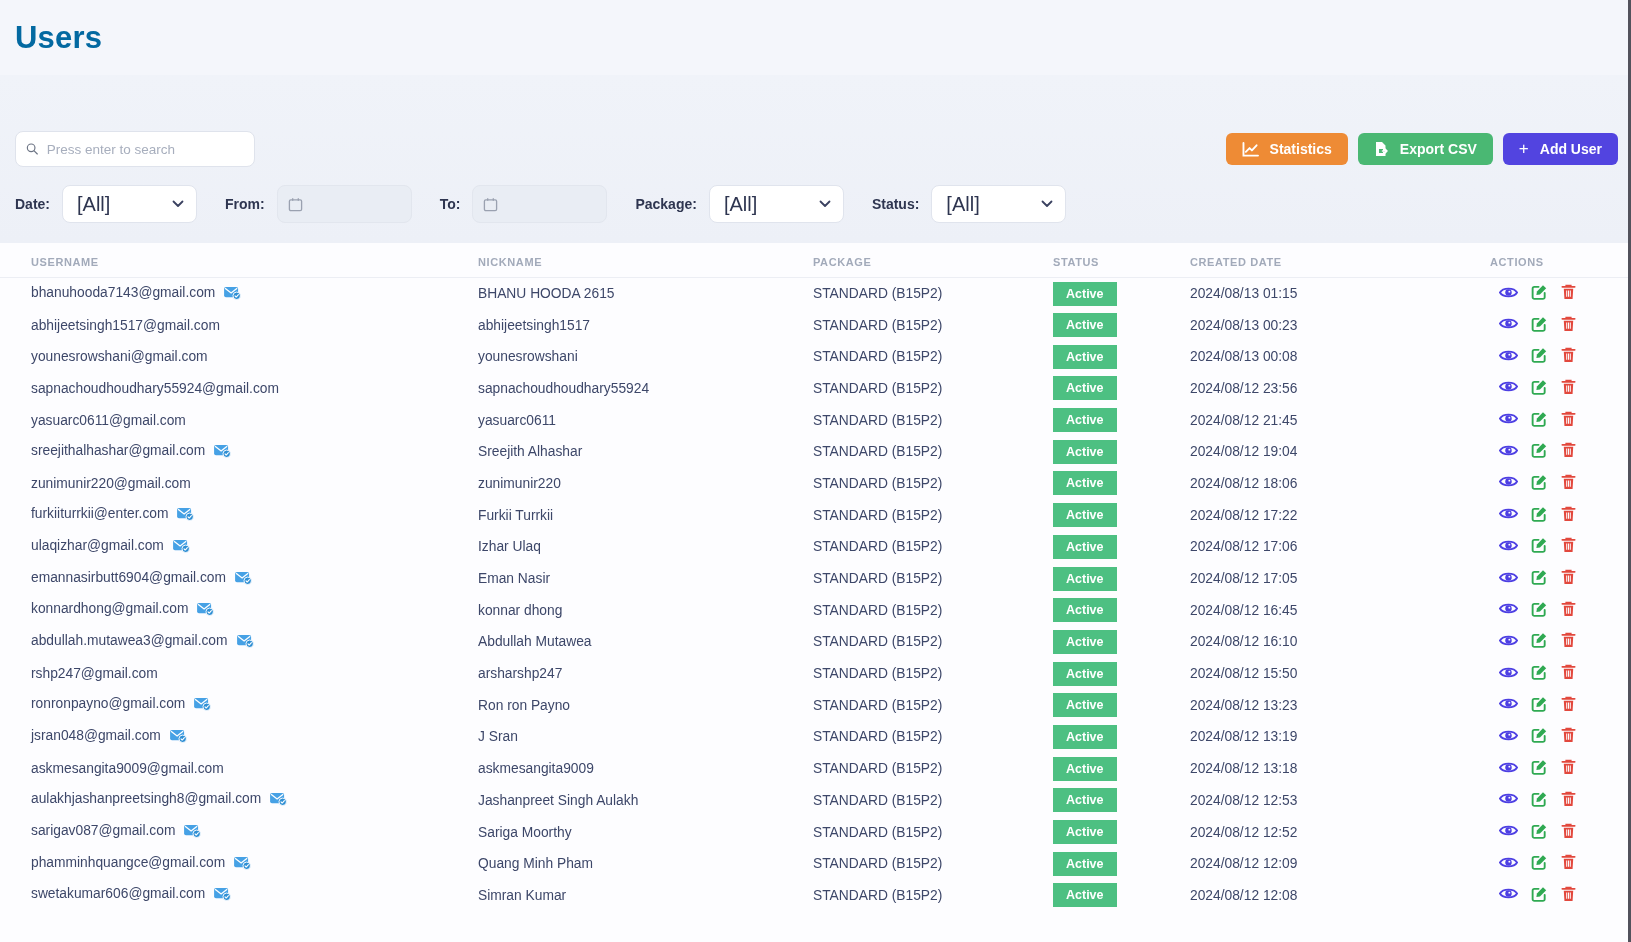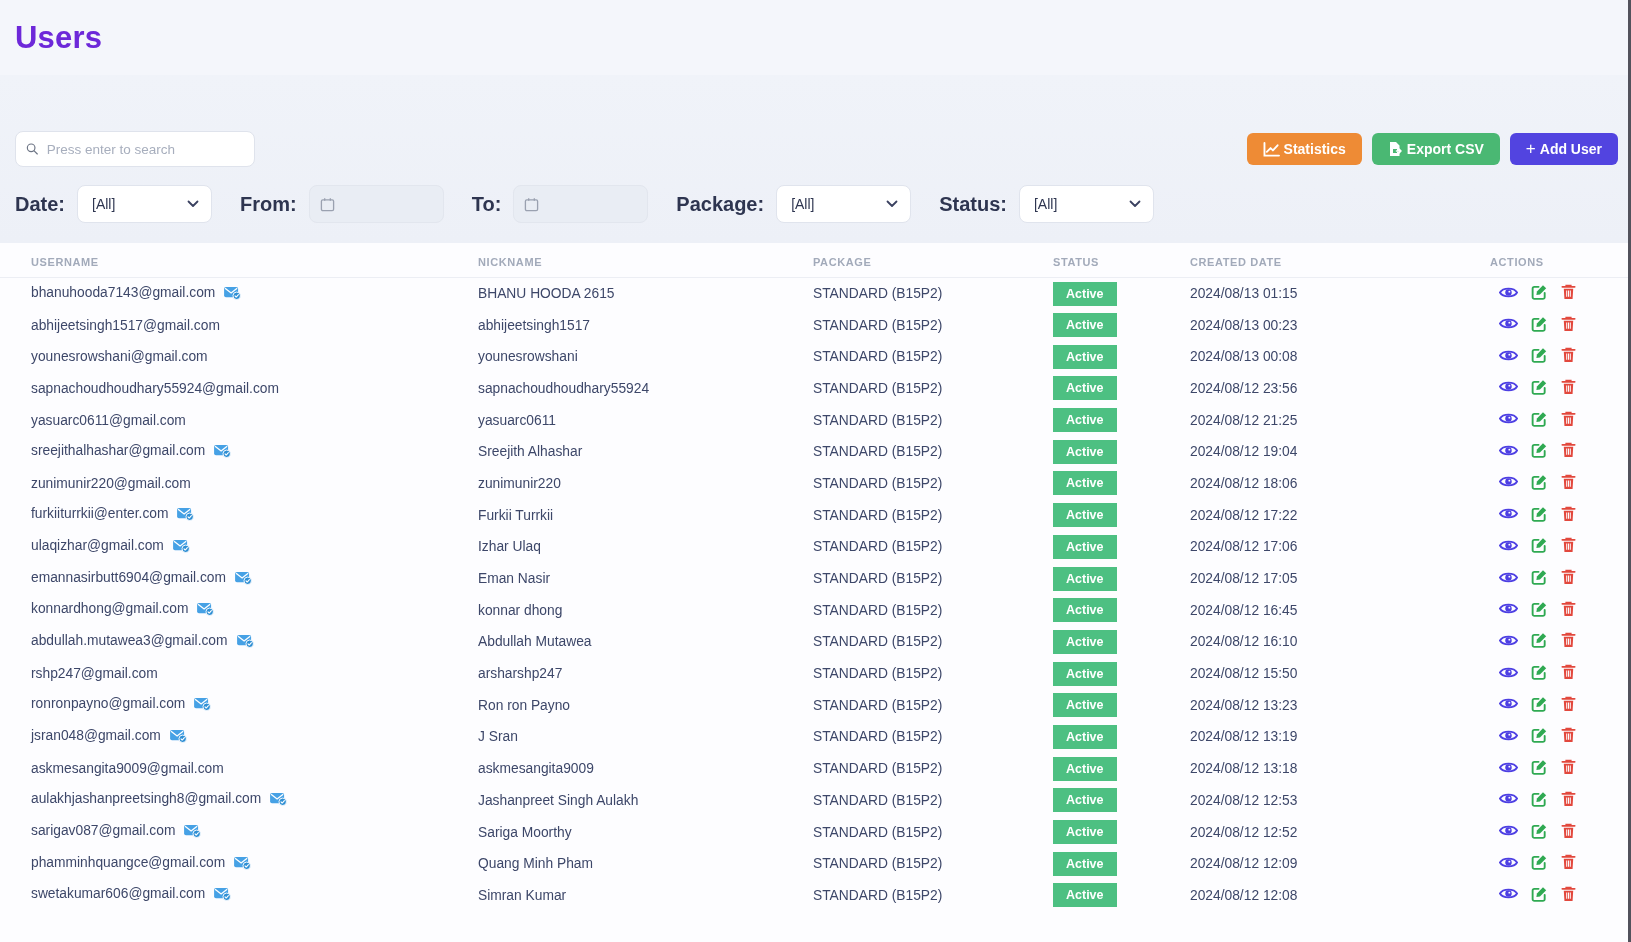--- a/index.html
+++ b/index.html
@@ -9,21 +9,21 @@
     background:#edf0f8;
     color:#3d4769;
     position:relative;
   }
   
   .app-header{
     height:75px; background:#f4f6fb;
     display:flex; align-items:center; justify-content:space-between;
     padding:0 11px 0 15px;
   }
-  .page-title{ font-size:31px; font-weight:bold; color:#6d28d9; letter-spacing:.2px; }
+  .page-title{ font-size:31px; font-weight:bold; color:#0369a1; letter-spacing:.2px; }
   .user-pill{
     background:#ffffff; border-radius:30px; height:58px; min-width:198px;
     display:flex; align-items:center; gap:13px; padding:0 10px 0 18px;
     box-shadow:0 1px 3px rgba(40,50,90,.05);
   }
   .test-mode-label{ font-size:16px; color:#2b3150; }
   .toggle{
     width:37px; height:19px; background:#d5dae4; border-radius:10px; position:relative; cursor:pointer;
   }
   .toggle .knob{
@@ -42,33 +42,33 @@
     display:flex; align-items:center; gap:8px; padding:0 10px;
   }
   .search-box input{
     border:none; outline:none; background:transparent; font-size:13.5px; color:#3d4769; width:100%;
     font-family:inherit;
   }
   .search-box input::placeholder{ color:#a7aebd; }
   .btn-group{ display:flex; gap:10px; }
   .btn{
     height:32px; border:none; border-radius:6px; color:#fff; font-size:14px; font-weight:bold;
-    display:flex; align-items:center; gap:4px; padding:16px 16px; cursor:pointer; font-family:inherit;
+    display:flex; align-items:center; gap:11px; padding:16px 16px; cursor:pointer; font-family:inherit;
   }
   .btn-statistics{ background:#ee8b35; }
   .btn-export{ background:#4ab873;justify-content:center; }
   .btn-adduser{ background:#5244e0; }
   .btn .plus{ font-size:17px; font-weight:normal; }
   
   .row2{ display:flex; align-items:center; margin-top:18px; padding-bottom:20px; }
-  .f-label{ font-size:20px; font-weight:bold; color:#2e3550; margin-right:12px; }
+  .f-label{ font-size:14px; font-weight:bold; color:#2e3550; margin-right:12px; }
   .select{
     width:135px; height:38px; background:#fff; border:1px solid #e0e4ed; border-radius:8px;
     display:flex; align-items:center; justify-content:space-between; padding:0 12px 0 14px;
-    font-size:14px; color:#2e3550; cursor:pointer; margin-right:28px;
+    font-size:20px; color:#2e3550; cursor:pointer; margin-right:28px;
   }
   .date-input{
     width:135px; height:38px; background:#e9edf4; border:1px solid #e2e6ee; border-radius:8px;
     display:flex; align-items:center; padding:0 10px; margin-right:28px; cursor:text;
   }
   
   .table-wrap{ background:#fdfdff; padding-bottom:34px; }
   table{ width:100%; border-collapse:collapse; table-layout:fixed; }
   col.c-user{width:478px;} col.c-nick{width:335px;} col.c-pkg{width:240px;}
   col.c-status{width:137px;} col.c-date{width:300px;} col.c-act{width:auto;}
@@ -308,21 +308,21 @@
     </td>
   </tr>
 
   <tr>
     <td>
       <span>yasuarc0611@gmail.com</span>
     </td>
     <td>yasuarc0611</td>
     <td>STANDARD (B15P2)</td>
     <td><span class="badge">Active</span></td>
-    <td>2024/08/12 21:25</td>
+    <td>2024/08/12 21:45</td>
     <td class="actions">
       <span class="act-ic"><svg width="19" height="15" viewBox="0 0 20 15">
         <path d="M1 7.5 C4.2 2 15.8 2 19 7.5 C15.8 13 4.2 13 1 7.5 Z" fill="none" stroke="#4d3fe3" stroke-width="2"></path>
         <circle cx="10" cy="7.5" r="3.4" fill="#4d3fe3"></circle>
         <circle cx="10.9" cy="6.6" r="1" fill="#fdfdff"></circle>
       </svg></span>
       <span class="act-ic"><svg width="17" height="16" viewBox="0 0 17 17">
         <path d="M14 9.5 V14 A1.8 1.8 0 0 1 12.2 15.8 H3 A1.8 1.8 0 0 1 1.2 14 V4.8 A1.8 1.8 0 0 1 3 3 H7.5" fill="none" stroke="#2fa952" stroke-width="2" stroke-linecap="round"></path>
         <path d="M12.2 1.2 L15.6 4.6 L9 11.2 L5.2 11.8 L5.8 8 Z" fill="#2fa952"></path>
       </svg></span>

